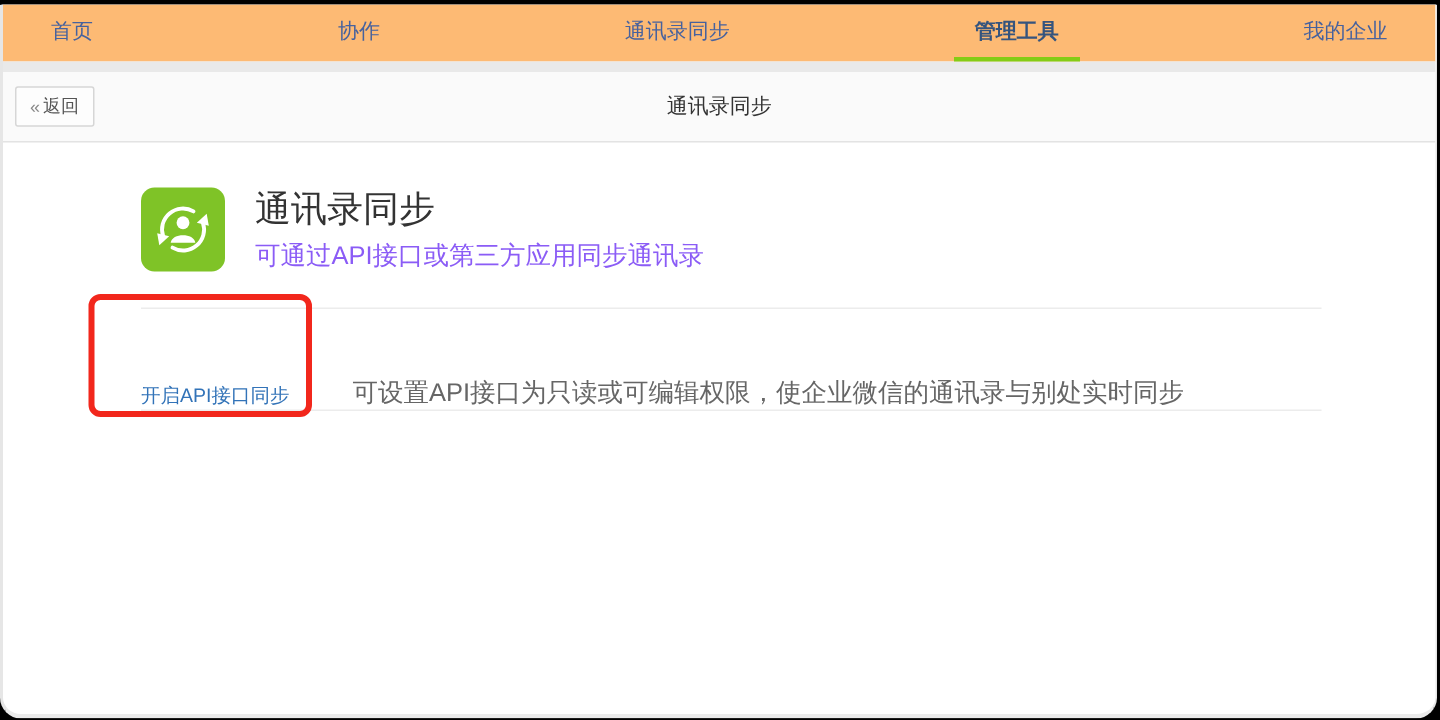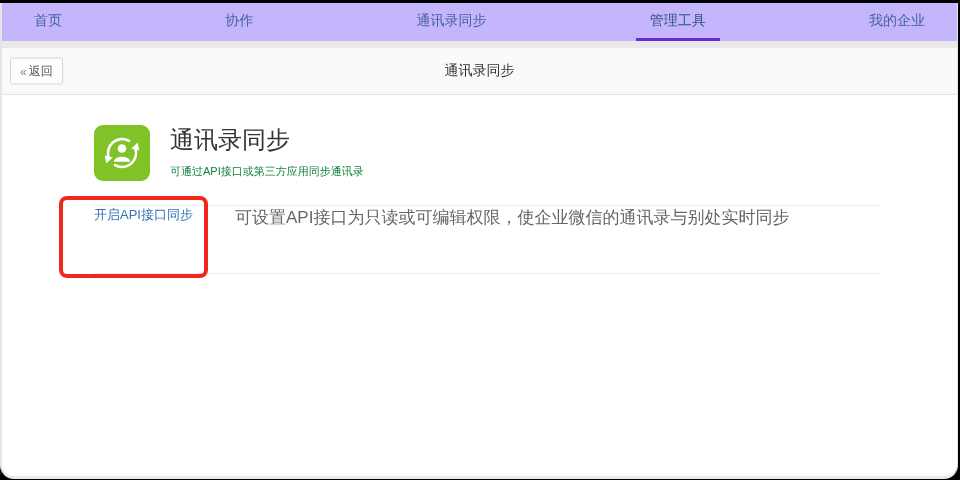--- a/index.html
+++ b/index.html
@@ -1,43 +1,43 @@
 <!DOCTYPE html>
 <html><head>
 <meta charset="utf-8">
 <style>
   html,body{margin:0;padding:0;width:960px;height:480px;background:#000;overflow:hidden;
     font-family:"Liberation Sans","DejaVu Sans",sans-serif;}
   .window{position:absolute;top:3px;left:0;right:2px;bottom:1px;background:#fff;
     border-left:2px solid #e6e6e6;border-bottom:3px solid #ebebeb;border-right:1px solid #e6e6e6;
     border-radius:0 0 14px 14px;box-sizing:border-box;overflow:hidden;}
   
-  .topnav{height:38px;background:#c4b5fd;display:flex;justify-content:space-between;
+  .topnav{height:38px;background:#fdba74;display:flex;justify-content:space-between;
     align-items:stretch;padding:0 18px;}
   .nav-item{display:flex;align-items:center;padding:0 14px;font-size:14px;color:#47629e;
     cursor:pointer;border-bottom:3px solid transparent;box-sizing:border-box;}
-  .nav-item.active{color:#35547e;font-weight:normal;border-bottom:3px solid #6d28d9;}
+  .nav-item.active{color:#35547e;font-weight:bold;border-bottom:3px solid #84cc16;}
   .band{height:7px;background:#e9e9e9;}
   
   .subheader{height:46px;background:#fafafa;border-bottom:1px solid #e3e3e3;position:relative;}
   .back-btn{position:absolute;left:8px;top:50%;transform:translateY(-50%);
     border:1px solid #d6d6d6;background:#fdfdfd;border-radius:2px;padding:4px 9px;
     font-size:12px;color:#555;cursor:pointer;display:inline-flex;align-items:center;gap:2px;}
   .back-btn .chev{color:#888;font-size:12px;}
   .subheader-title{position:absolute;left:0;right:0;top:50%;transform:translateY(-50%);
     text-align:center;font-size:14px;color:#333;}
   
   .content{background:#fff;position:relative;}
   .app-header{display:flex;margin:30px 76px 0 92px;gap:20px;align-items:flex-start;}
   .app-icon{width:56px;height:56px;background:#7fc327;border-radius:9px;flex:0 0 auto;
     display:flex;align-items:center;justify-content:center;}
   .app-titles .title{font-size:24px;color:#333;line-height:30px;}
-  .app-titles .subtitle{font-size:11px;color:#15803d;margin-top:7px;line-height:18px;}
+  .app-titles .subtitle{font-size:17px;color:#8b5cf6;margin-top:7px;line-height:18px;}
   .section-row{margin:24px 76px 0 92px;border-top:1px solid #ececec;border-bottom:1px solid #ececec;
-    height:67px;display:flex;align-items:flex-start;}
+    height:67px;display:flex;align-items:flex-end;}
   .section-link{width:141px;flex:0 0 auto;font-size:13px;color:#3273b8;cursor:pointer;text-decoration:none;}
   .section-desc{font-size:17px;color:#666;}
   
   .annotation-box{position:absolute;left:59px;top:196px;width:149px;height:82px;
     border:4px solid #f2271c;border-radius:8px;box-sizing:border-box;pointer-events:none;z-index:20;}
 </style>
 </head>
 <body>
 
 <div class="window">

